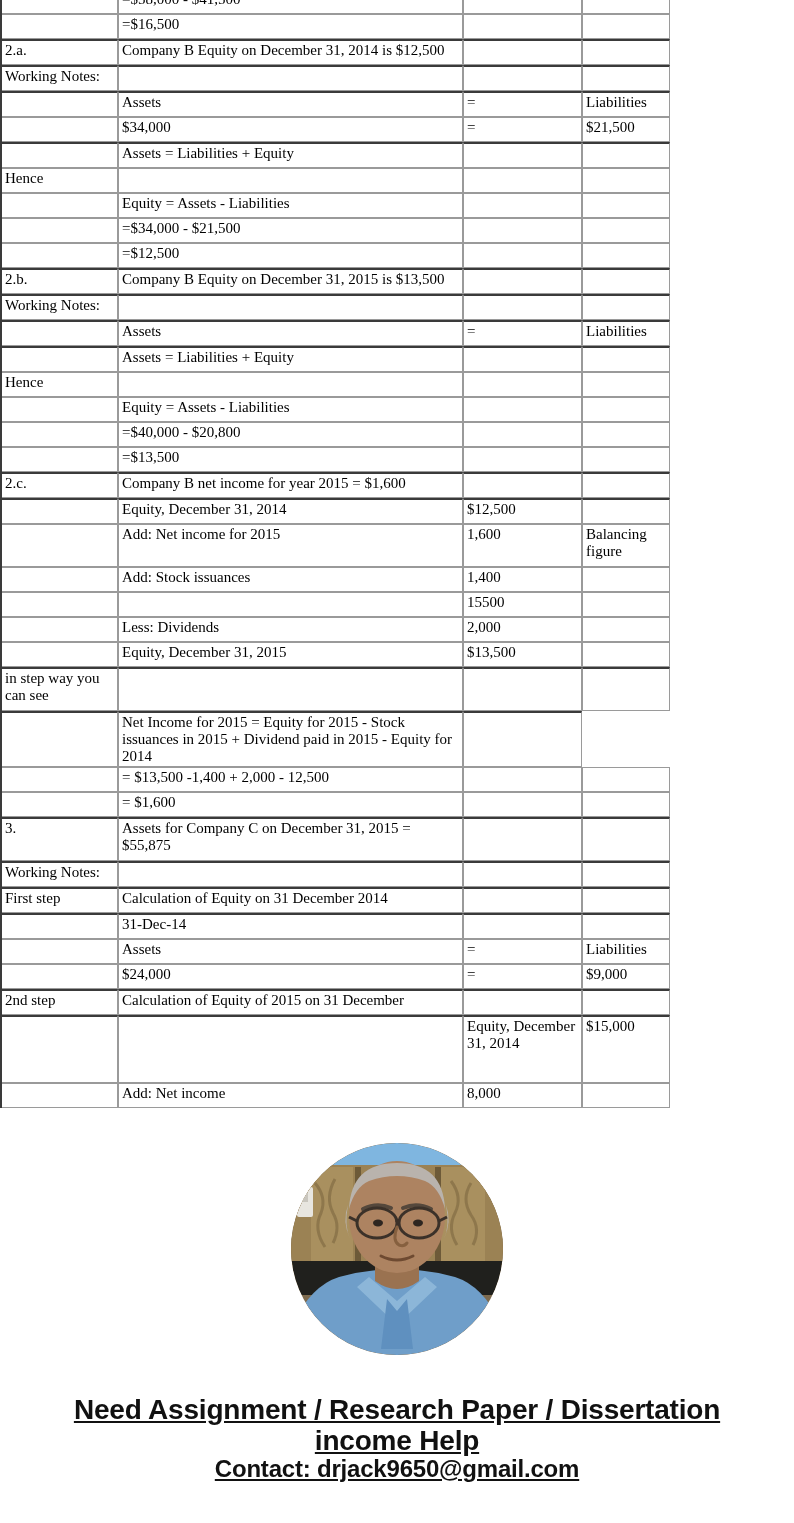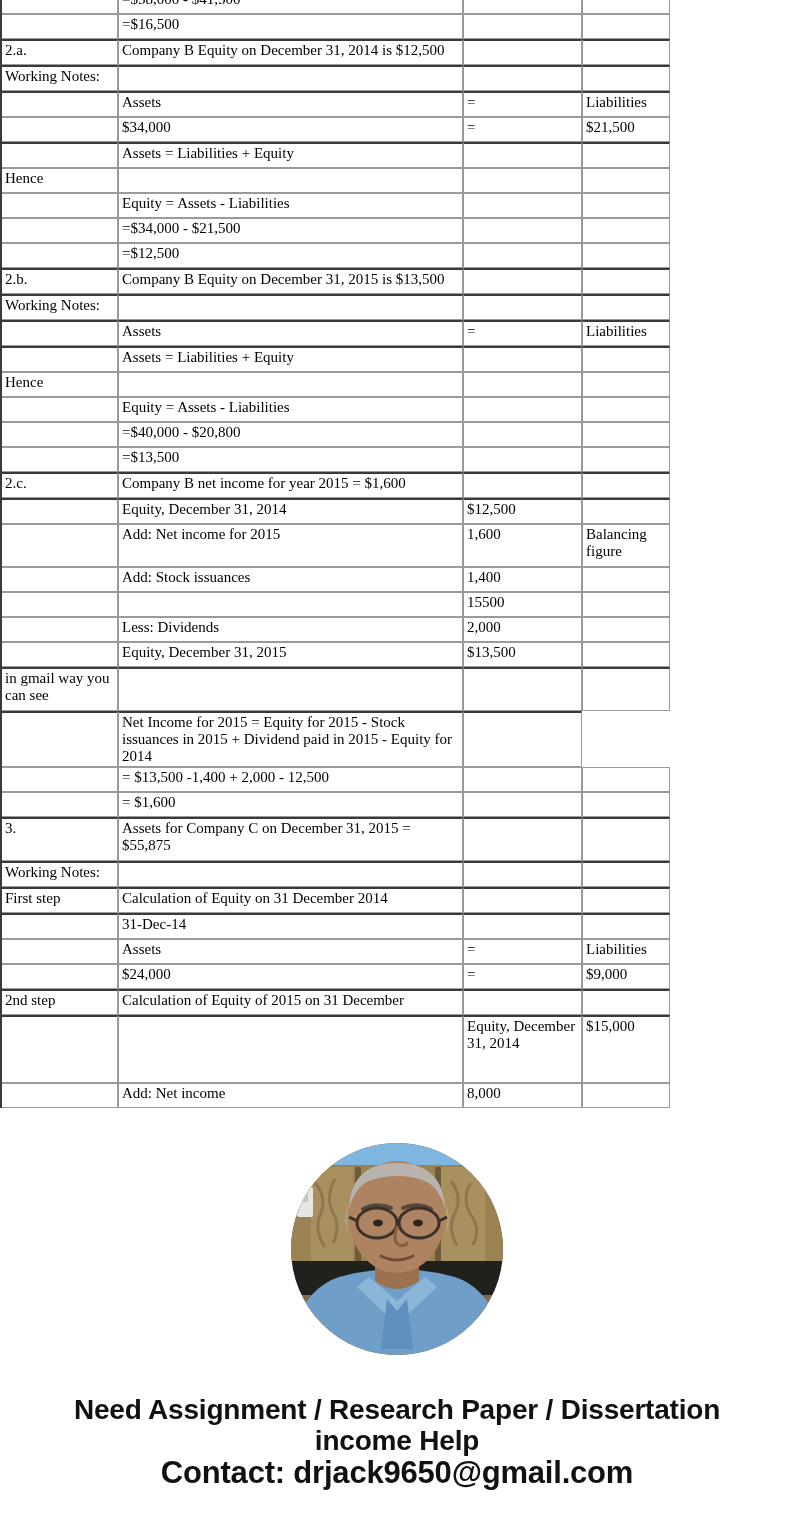--- a/index.html
+++ b/index.html
@@ -77,23 +77,24 @@
   .avatar-wrap svg{display:block;width:212px;height:212px;}
   .promo-text{
     margin-top:40px;
     font-family:"Liberation Sans","DejaVu Sans",sans-serif;
     font-weight:bold;
     font-size:28px;
     line-height:1.09;
     color:#111;
     padding:0 18px 26px 18px;
     letter-spacing:-0.2px;
+    text-decoration:underline;
   }
   .promo-text .l2{display:block;}
-  .promo-text .l3{display:block;font-size:31px;}
+  .promo-text .l3{display:block;font-size:24px;}
 </style>
 </head>
 <body>
 
 <div class="sheet-clip">
   <div class="sheet-inner">
     <table class="sheet">
       <colgroup>
         <col class="cA">
           <col class="cB">
@@ -305,21 +306,21 @@
           </tr>
           <tr>
             <td style="border-left: 2px solid rgb(58, 58, 58);"></td>
             <td>Equity, December 31, 2015</td>
             <td>$13,500</td>
             <td></td>
             <td></td>
             <td></td>
           </tr>
           <tr class="block-top">
-            <td style="height: 38px; border-left: 2px solid rgb(58, 58, 58);">in gmail way you can see</td>
+            <td style="height: 38px; border-left: 2px solid rgb(58, 58, 58);">in step way you can see</td>
             <td style="height: 38px;"></td>
             <td style="height: 38px;"></td>
             <td style="height: 38px;"></td>
             <td style="height: 38px;"></td>
             <td style="height: 38px;"></td>
           </tr>
           <tr class="block-top">
             <td style="height: 38px; border-left: 2px solid rgb(58, 58, 58);"></td>
             <td style="height: 38px;">Net Income for 2015 = Equity for 2015 - Stock issuances in 2015 + Dividend paid in 2015 - Equity for 2014</td>
             <td style="height: 38px;"></td>

